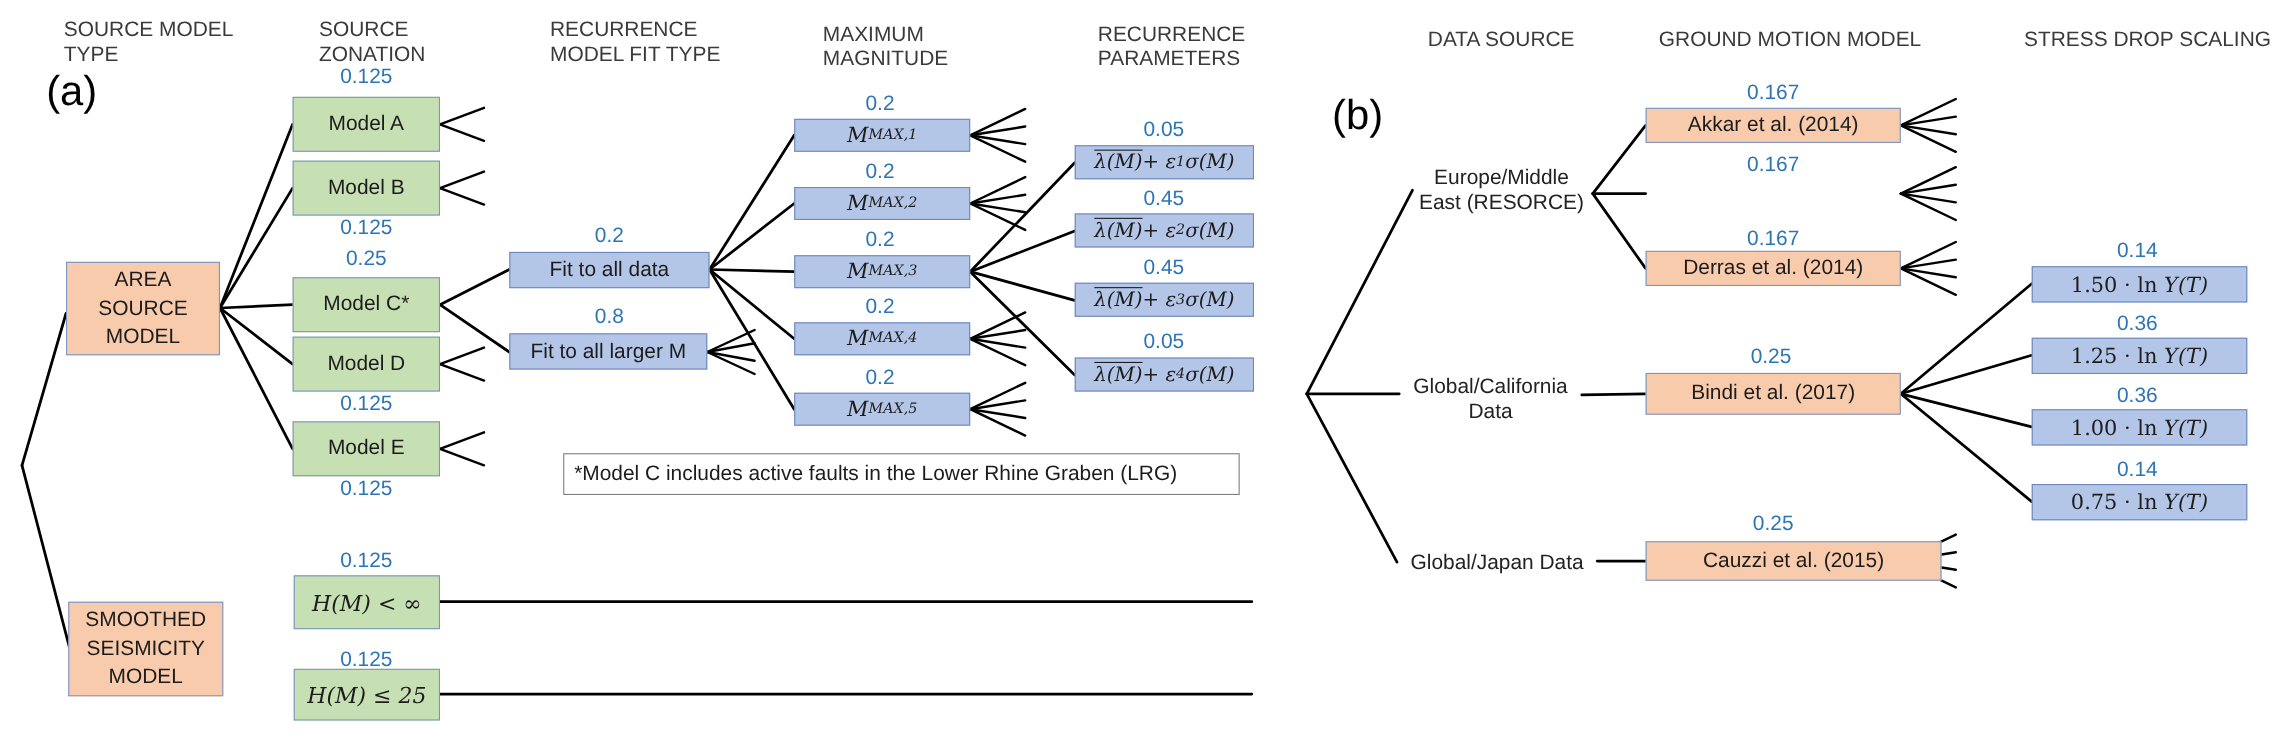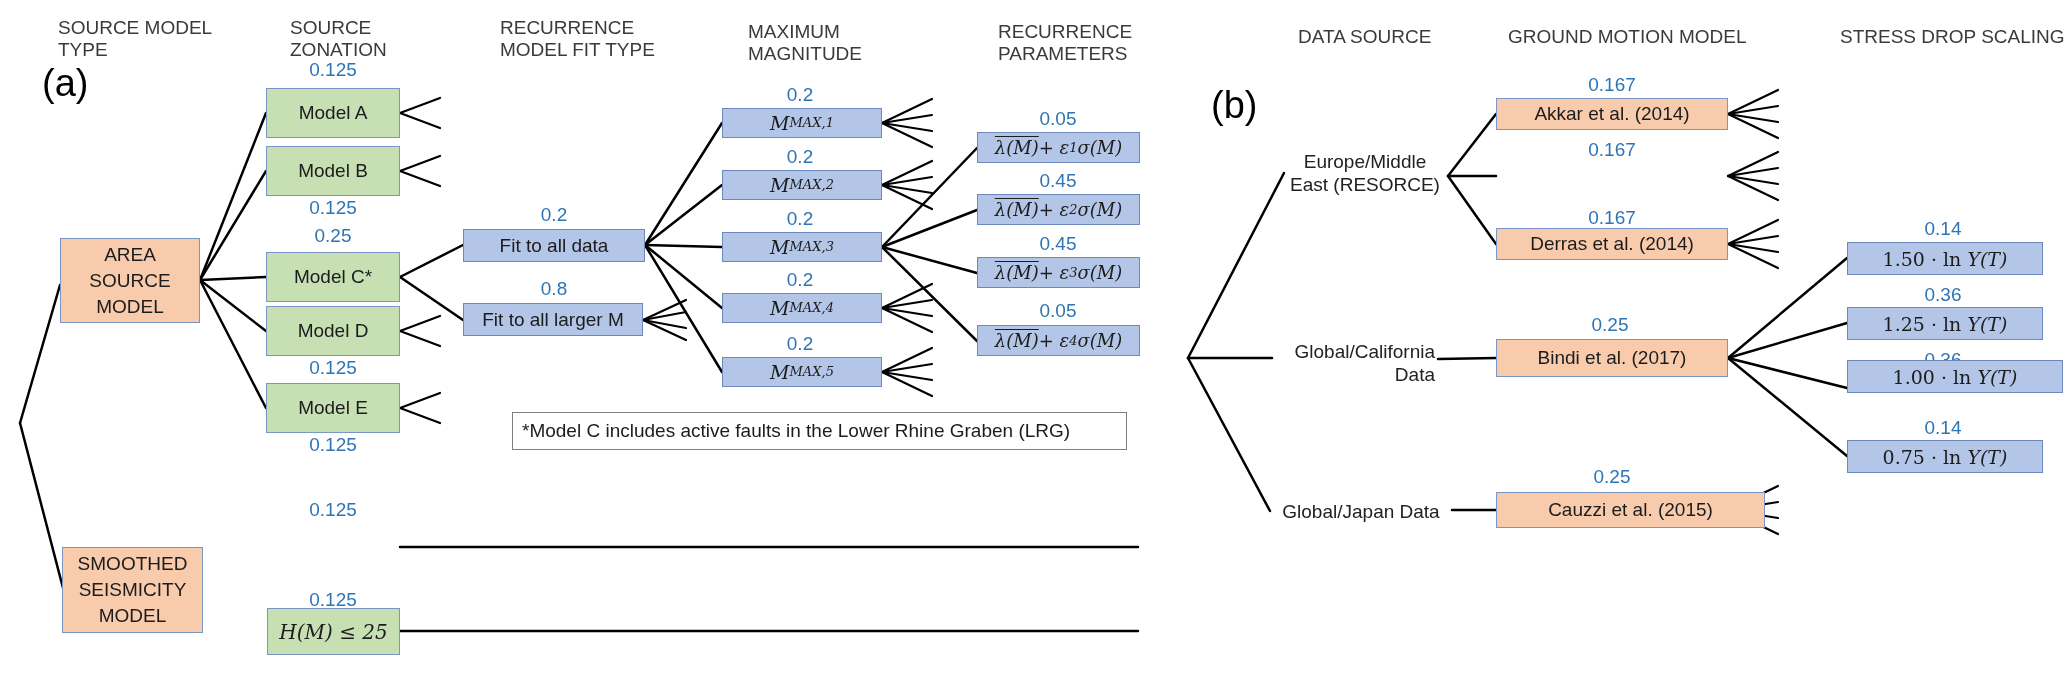--- a/index.html
+++ b/index.html
@@ -212,36 +212,37 @@
   </div>
   <div class="wt" style="left:1058px;top:300px;">0.05</div>
   <div class="box blue mathit" style="left:977px;top:325px;width:163px;height:31px;font-size:18px;">
     <span class="ol">λ(M)</span>
       <span> + ε</span>
       <sub>4</sub>
       <span>σ(M)</span>
   </div>
 
   <div class="wt" style="left:333px;top:499px;">0.125</div>
+  <div class="box green mathit" style="left:267px;top:523px;width:133px;height:49px;font-size:20px;">H(M) &lt; ∞</div>
   <div class="wt" style="left:333px;top:589px;">0.125</div>
   <div class="box green mathit" style="left:267px;top:608px;width:133px;height:47px;font-size:20px;">H(M) ≤ 25</div>
 
   <div class="footnote" style="left:512px;top:412px;width:615px;height:38px;">*Model C includes active faults in the Lower Rhine Graben (LRG)</div>
 
   <div class="panel-label" style="left:1211px;top:84px;">(b)</div>
 
   <div class="hdr" style="left:1298px;top:26px;">DATA SOURCE</div>
   <div class="hdr" style="left:1508px;top:26px;">GROUND MOTION MODEL</div>
   <div class="hdr" style="left:1840px;top:26px;">STRESS DROP SCALING</div>
 
   <div class="blabel" style="left:1285px;top:150px;width:160px;">
     <div>Europe/Middle</div>
     <div>East (RESORCE)</div>
   </div>
-  <div class="blabel" style="left:1275px;top:340px;width:160px;text-align:right;">
+  <div class="blabel" style="left:1275px;top:340px;width:160px;">
     <div>Global/California</div>
     <div>Data</div>
   </div>
   <div class="blabel" style="left:1270px;top:500px;width:182px;">
     <div>Global/Japan Data</div>
   </div>
 
   <div class="wt" style="left:1612px;top:74px;">0.167</div>
   <div class="box orange" style="left:1496px;top:98px;width:232px;height:32px;">Akkar et al. (2014)</div>
   <div class="wt" style="left:1612px;top:139px;">0.167</div>
@@ -260,21 +261,21 @@
       <i>(T)</i>
   </div>
   <div class="wt" style="left:1943px;top:284px;">0.36</div>
   <div class="box blue mathsr" style="left:1847px;top:307px;width:196px;height:33px;text-align:center;">
     <span>1.25</span>
       <span style="white-space:pre;"> · ln </span>
       <i>Y</i>
       <i>(T)</i>
   </div>
   <div class="wt" style="left:1943px;top:349px;">0.36</div>
-  <div class="box blue mathsr" style="left:1847px;top:360px;width:216px;height:33px;">
+  <div class="box blue mathsr" style="left:1847px;top:372px;width:196px;height:33px;">
     <span>1.00</span>
       <span style="white-space:pre;"> · ln </span>
       <i>Y</i>
       <i>(T)</i>
   </div>
   <div class="wt" style="left:1943px;top:417px;">0.14</div>
   <div class="box blue mathsr" style="left:1847px;top:440px;width:196px;height:33px;">
     <span>0.75</span>
       <span style="white-space:pre;"> · ln </span>
       <i>Y</i>

